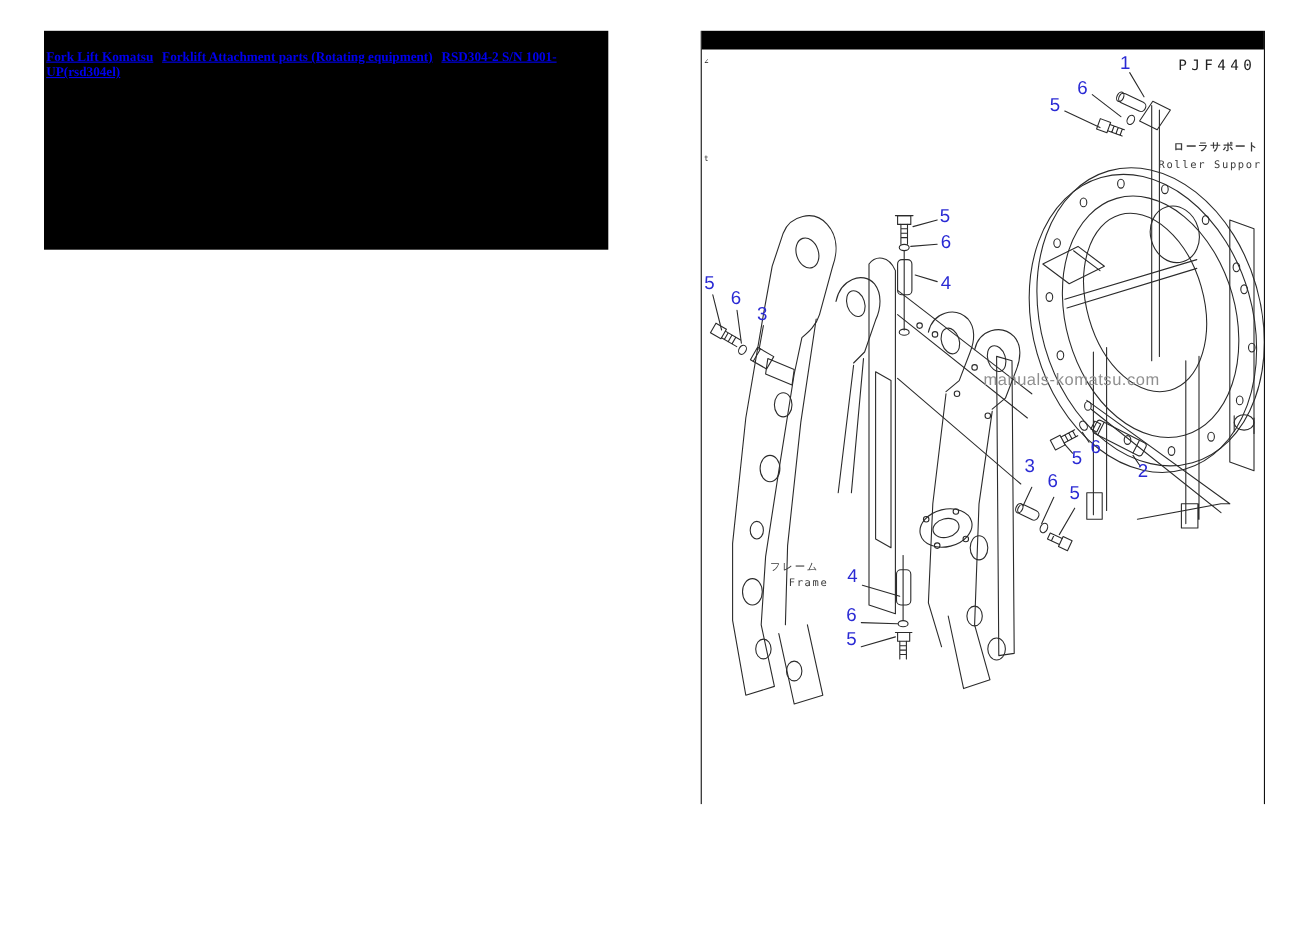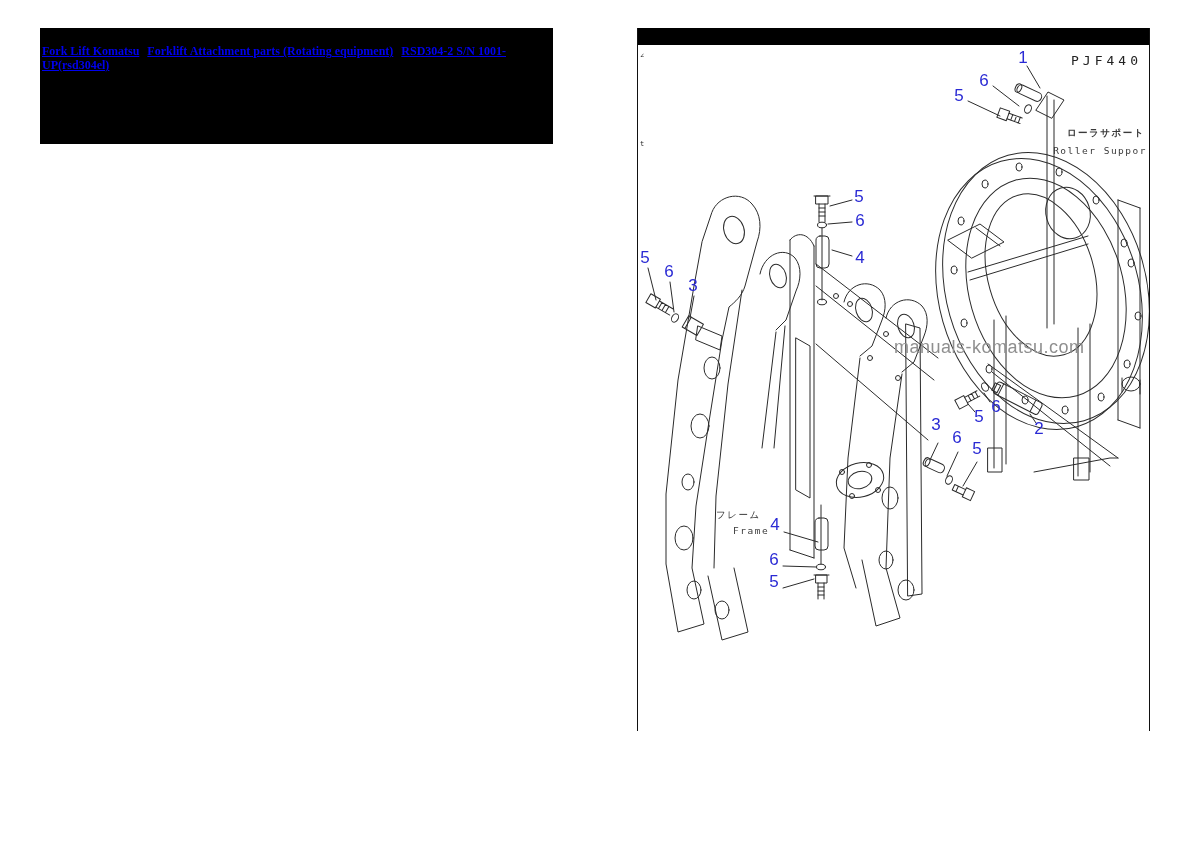--- a/index.html
+++ b/index.html
@@ -1,38 +1,38 @@
 <!DOCTYPE html>
 <html><head>
 <meta charset="utf-8">
 <style>
   html,body{margin:0;padding:0;background:#ffffff;width:1190px;height:842px;
     font-family:"Liberation Sans", sans-serif; position:relative; overflow:hidden;}
 
   
-  .header-box{position:absolute;left:40px;top:28px;width:513px;height:116px;background:#000;}
+  .header-box{position:absolute;left:40px;top:28px;width:513px;height:199px;background:#000;}
   .header-links{padding:16px 2px 0 2px;font-family:"Liberation Serif", serif;
     font-weight:bold;font-size:12px;line-height:14px;color:#0000ee;}
   .header-links a{color:#0000ee;text-decoration:underline;margin-right:5px;cursor:pointer;}
 
   
   .sheet{position:absolute;left:637px;top:28px;width:511px;height:703px;
     border-left:1.5px solid #111;border-right:1.5px solid #111;background:#fff;}
   .sheet-topbar{position:absolute;left:0;top:0;width:100%;height:17px;background:#000;}
   .sheet svg{position:absolute;left:0;top:0;}
 
   .plate-code{position:absolute;right:7px;top:25px;font-family:"DejaVu Sans Mono", monospace;
     font-size:13px;letter-spacing:4px;color:#222;}
 
   .jp-label{position:absolute;font-family:"DejaVu Sans Mono", monospace;font-size:9.5px;
     letter-spacing:1.5px;color:#3a3a3a;white-space:nowrap;}
   .en-label{position:absolute;font-family:"DejaVu Sans Mono", monospace;font-size:9.5px;
     letter-spacing:1.5px;color:#3a3a3a;white-space:nowrap;text-align:center;}
 
-  .watermark{position:absolute;left:256px;top:309px;font-size:18px;color:#8f8f8f;
+  .watermark{position:absolute;left:256px;top:309px;font-size:15px;color:#8f8f8f;
     letter-spacing:0.5px;white-space:nowrap;}
 
   .edge-mark{position:absolute;font-size:7px;color:#222;font-family:"DejaVu Sans Mono", monospace;}
 
   .callout{position:absolute;transform:translate(-50%,-50%);color:#2a2ad4;
     font-size:17px;line-height:17px;font-family:"Liberation Sans", sans-serif;}
 </style>
 </head>
 <body>
 
@@ -196,22 +196,22 @@
     </g>
   </svg>
 
   <div class="plate-code">PJF440</div>
 
   <div class="edge-mark" style="left:2px;top:24px;">∠</div>
   <div class="edge-mark" style="left:2px;top:112px;">t</div>
 
   <div class="jp-label" style="right:4px;top:99px;font-weight:bold;">ローラサポート</div>
   <div class="en-label" style="right:2px;top:117px;">Roller Suppor</div>
-  <div class="jp-label" style="left:78px;top:481px;">フレーム</div>
-  <div class="en-label" style="left:95px;top:497px;">Frame</div>
+  <div class="jp-label" style="left:62px;top:481px;">フレーム</div>
+  <div class="en-label" style="left:79px;top:497px;">Frame</div>
 
   <div class="watermark">manuals-komatsu.com</div>
 
   <span class="callout" style="left:385px;top:29px;">1</span>
   <span class="callout" style="left:346px;top:52px;">6</span>
   <span class="callout" style="left:321px;top:67px;">5</span>
   <span class="callout" style="left:221px;top:168px;">5</span>
   <span class="callout" style="left:222px;top:192px;">6</span>
   <span class="callout" style="left:222px;top:229px;">4</span>
   <span class="callout" style="left:7px;top:229px;">5</span>

